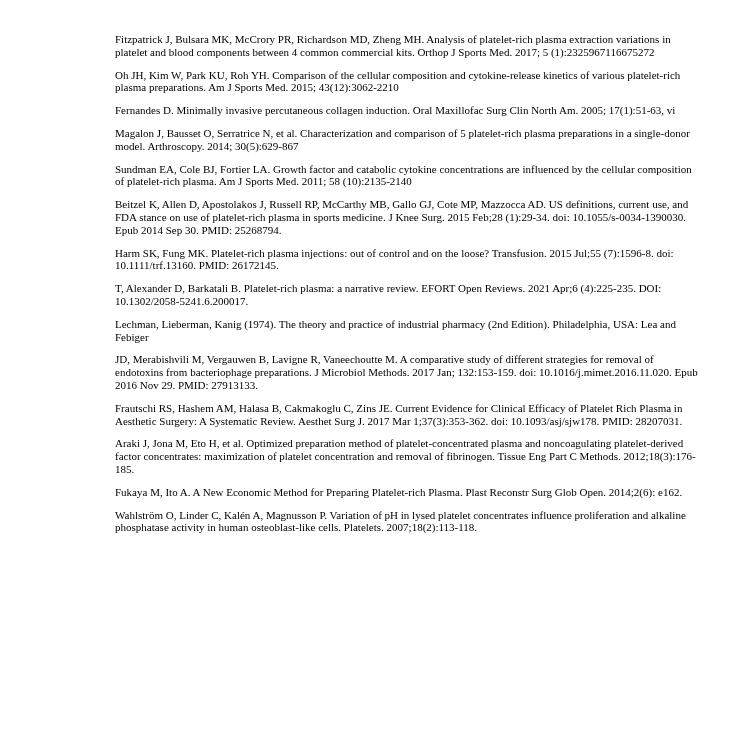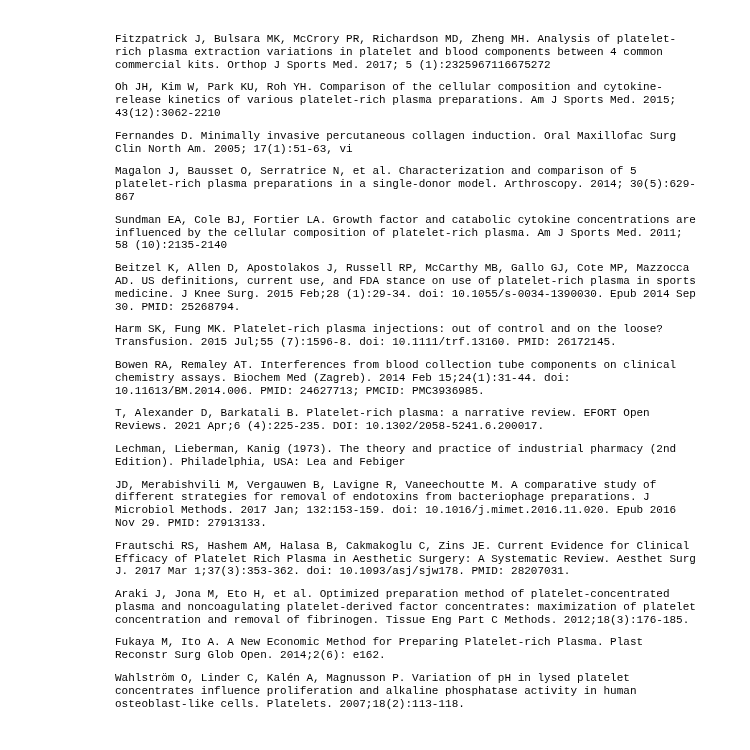--- a/index.html
+++ b/index.html
@@ -12,21 +12,21 @@
     width: 750px;
     height: 750px;
     background: #ffffff;
     overflow: hidden;
   }
   .reference-list {
     position: absolute;
     left: 115px;
     top: 33px;
     width: 584px;
-    font-family: Liberation Mono, monospace;
+    font-family: Liberation Serif, serif;
     font-size: 11px;
     line-height: 12.8px;
     color: #000000;
     letter-spacing: 0;
     text-align: left;
   }
   .reference-list p {
     margin: 0 0 10px 0;
     padding: 0;
   }
@@ -36,22 +36,21 @@
 
 <div class="screen">
   <div class="reference-list">
     <p>Fitzpatrick J, Bulsara MK, McCrory PR, Richardson MD, Zheng MH. Analysis of platelet-rich plasma extraction variations in platelet and blood components between 4 common commercial kits. Orthop J Sports Med. 2017; 5 (1):2325967116675272</p>
     <p>Oh JH, Kim W, Park KU, Roh YH. Comparison of the cellular composition and cytokine-release kinetics of various platelet-rich plasma preparations. Am J Sports Med. 2015; 43(12):3062-2210</p>
     <p>Fernandes D. Minimally invasive percutaneous collagen induction. Oral Maxillofac Surg Clin North Am. 2005; 17(1):51-63, vi</p>
     <p>Magalon J, Bausset O, Serratrice N, et al. Characterization and comparison of 5 platelet-rich plasma preparations in a single-donor model. Arthroscopy. 2014; 30(5):629-867</p>
     <p>Sundman EA, Cole BJ, Fortier LA. Growth factor and catabolic cytokine concentrations are influenced by the cellular composition of platelet-rich plasma. Am J Sports Med. 2011; 58 (10):2135-2140</p>
     <p>Beitzel K, Allen D, Apostolakos J, Russell RP, McCarthy MB, Gallo GJ, Cote MP, Mazzocca AD. US definitions, current use, and FDA stance on use of platelet-rich plasma in sports medicine. J Knee Surg. 2015 Feb;28 (1):29-34. doi: 10.1055/s-0034-1390030. Epub 2014 Sep 30. PMID: 25268794.</p>
     <p>Harm SK, Fung MK. Platelet-rich plasma injections: out of control and on the loose? Transfusion. 2015 Jul;55 (7):1596-8. doi: 10.1111/trf.13160. PMID: 26172145.</p>
-    <p>Bowen RA, Remaley AT. Interferences from blood collection tube components on clinical chemistry assays. Biochem Med (Zagreb). 2014 Feb 15;24(1):31-44. doi: 10.11613/BM.2014.006. PMID: 24627713; PMCID: PMC3936985.</p>
     <p>T, Alexander D, Barkatali B. Platelet-rich plasma: a narrative review. EFORT Open Reviews. 2021 Apr;6 (4):225-235. DOI: 10.1302/2058-5241.6.200017.</p>
-    <p>Lechman, Lieberman, Kanig (1973). The theory and practice of industrial pharmacy (2nd Edition). Philadelphia, USA: Lea and Febiger</p>
+    <p>Lechman, Lieberman, Kanig (1974). The theory and practice of industrial pharmacy (2nd Edition). Philadelphia, USA: Lea and Febiger</p>
     <p>JD, Merabishvili M, Vergauwen B, Lavigne R, Vaneechoutte M. A comparative study of different strategies for removal of endotoxins from bacteriophage preparations. J Microbiol Methods. 2017 Jan; 132:153-159. doi: 10.1016/j.mimet.2016.11.020. Epub 2016 Nov 29. PMID: 27913133.</p>
     <p>Frautschi RS, Hashem AM, Halasa B, Cakmakoglu C, Zins JE. Current Evidence for Clinical Efficacy of Platelet Rich Plasma in Aesthetic Surgery: A Systematic Review. Aesthet Surg J. 2017 Mar 1;37(3):353-362. doi: 10.1093/asj/sjw178. PMID: 28207031.</p>
     <p>Araki J, Jona M, Eto H, et al. Optimized preparation method of platelet-concentrated plasma and noncoagulating platelet-derived factor concentrates: maximization of platelet concentration and removal of fibrinogen. Tissue Eng Part C Methods. 2012;18(3):176-185.</p>
     <p>Fukaya M, Ito A. A New Economic Method for Preparing Platelet-rich Plasma. Plast Reconstr Surg Glob Open. 2014;2(6): e162.</p>
     <p>Wahlström O, Linder C, Kalén A, Magnusson P. Variation of pH in lysed platelet concentrates influence proliferation and alkaline phosphatase activity in human osteoblast-like cells. Platelets. 2007;18(2):113-118.</p>
   </div>
 </div>
 
 </body></html>

